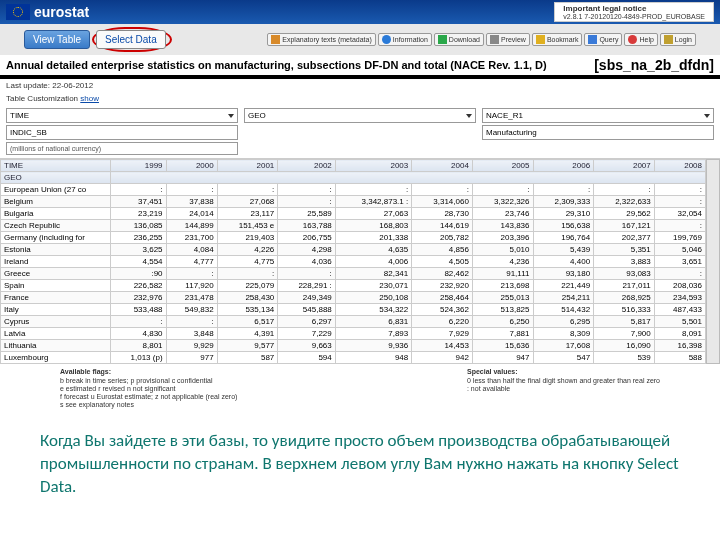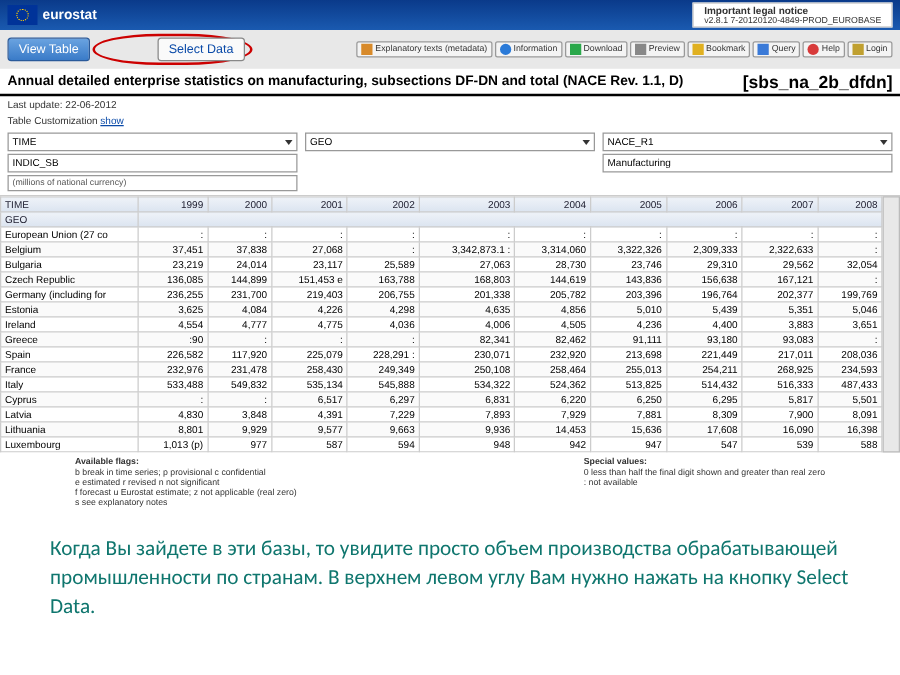--- a/index.html
+++ b/index.html
@@ -1,31 +1,31 @@
 <!DOCTYPE html>
 <html><head>
 <meta charset="utf-8">
 <style>
   * { margin:0; padding:0; box-sizing:border-box; }
   body { font-family: Arial, sans-serif; font-size:9px; background:#fff; width:720px; }
   .top-bar { display:flex; align-items:center; background:linear-gradient(#0a3a8a,#1a5ab0); height:24px; padding:0 6px; }
   .eu-flag { width:24px; height:16px; background:#003399; display:flex; align-items:center; justify-content:center; margin-right:4px; }
   .eu-flag .stars { width:10px; height:10px; border:1px dotted #ffcc00; border-radius:50%; }
-  .eurostat { color:#fff; font-size:11px; font-weight:bold; }
+  .eurostat { color:#fff; font-size:14px; font-weight:bold; }
   .top-right { position:absolute; right:6px; top:2px; background:#fff; border:1px solid #ccc; padding:1px 8px; font-size:7px; color:#333; }
   .top-right .legal { font-weight:bold; font-size:8px; }
-  .tab-row { background:#e8e8e8; padding:3px 6px; display:flex; align-items:center; }
+  .tab-row { background:#e8e8e8; padding:3px 24px; display:flex; align-items:center; }
   .tab { display:inline-block; padding:3px 8px; font-size:10px; border:1px solid #888; border-radius:3px; margin-right:2px; cursor:pointer; }
   .tab.view { background:linear-gradient(#6aa3e0,#3a7bc8); color:#fff; border-color:#2a5a9a; }
-  .tab.select { background:#fafafa; color:#0a4aa8;margin-left:48px; }
+  .tab.select { background:#fafafa; color:#0a4aa8; }
   .select-ring { display:inline-block; border:2px solid #c00; border-radius:50%/60%; padding:1px 2px; }
   .toolbar-right { margin-left:auto; display:flex; gap:2px; }
   .tool-btn { border:1px solid #999; background:#f4f4f4; padding:1px 3px; font-size:7px; color:#333; display:flex; align-items:center; gap:2px; border-radius:2px; }
   .tool-btn .ic { width:9px; height:9px; }
-  .title-row { padding:2px 6px; display:flex; align-items:center; border-bottom:2px solid #000000; }
+  .title-row { padding:2px 6px; display:flex; align-items:center; border-bottom:4px solid #000000; }
   .title-row .title { font-size:11px; font-weight:bold; }
   .title-row .code { margin-left:auto; font-weight:bold; font-size:14px; }
   .meta-row { padding:2px 6px; font-size:8px; color:#333; }
   .meta-row a { color:#0a4aa8; text-decoration:underline; }
   .filters { display:flex; padding:3px 6px; gap:6px; border-bottom:1px solid #ccc; }
   .filter-col { flex:1; display:flex; flex-direction:column; gap:2px; }
   .filter-cell { border:1px solid #999; background:#fff; padding:2px 3px; font-size:8px; display:flex; align-items:center; }
   .filter-cell.small { font-size:7px; color:#555; }
   .filter-cell .dd { margin-left:auto; width:0;height:0;border-left:3px solid transparent;border-right:3px solid transparent;border-top:4px solid #333; }
   .grid { width:100%; border-collapse:collapse; font-size:8px; }

